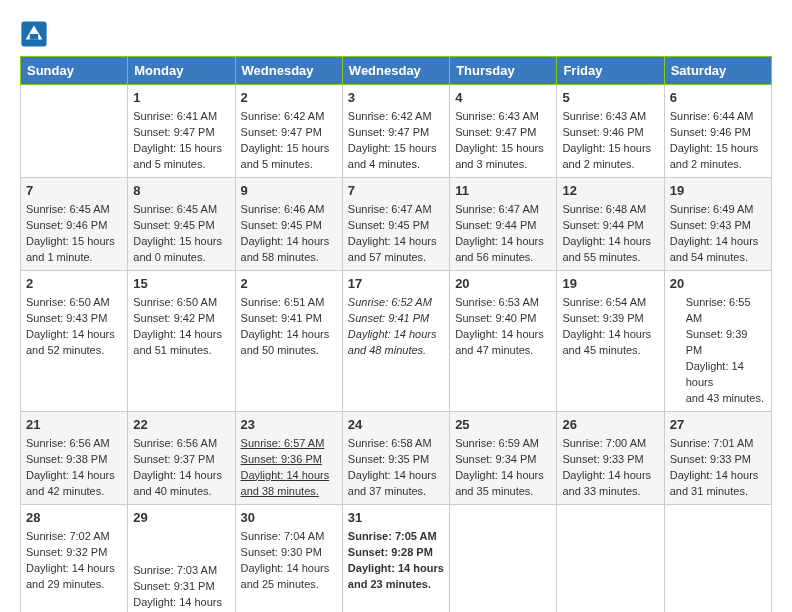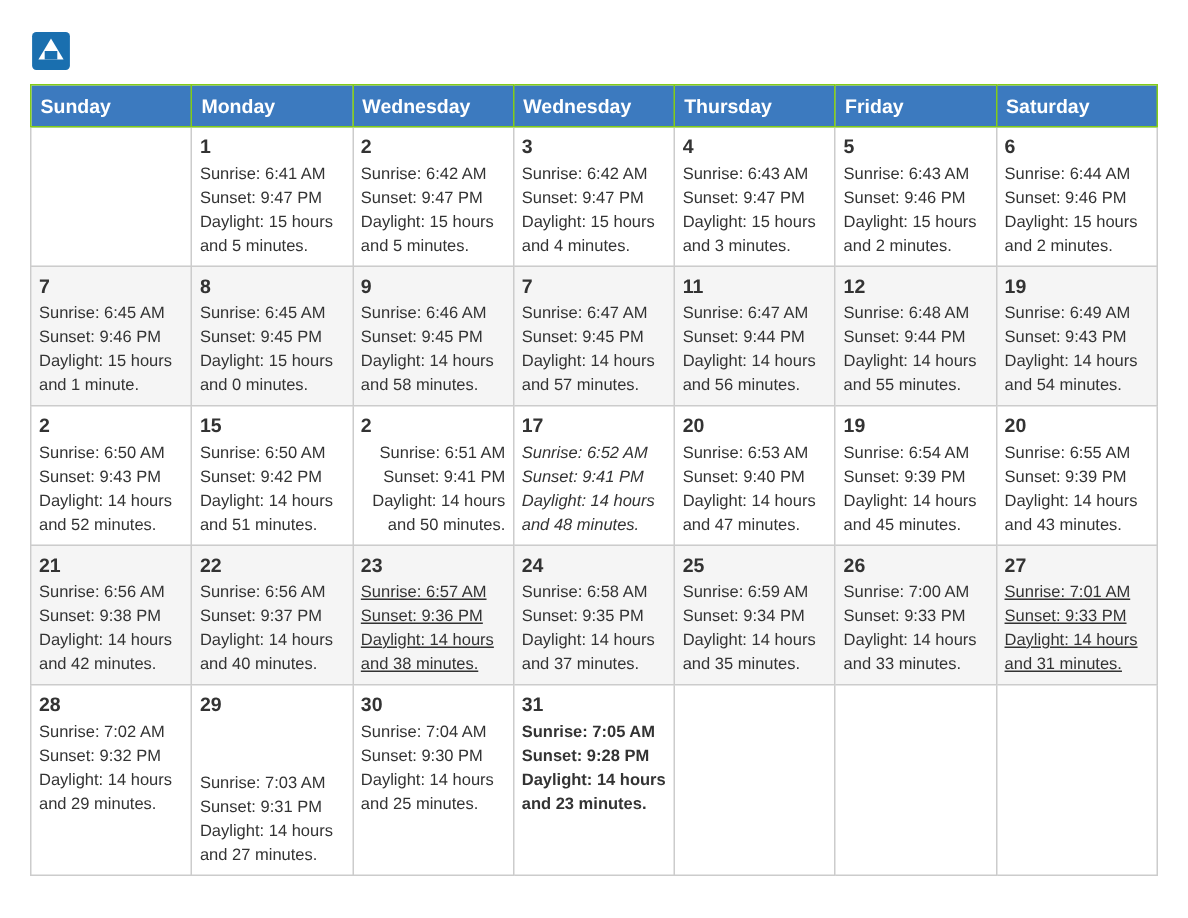--- a/index.html
+++ b/index.html
@@ -229,21 +229,21 @@
         </td>
         <td>
           <span class="day-num">15</span>
           <div class="cell-content" style="white-space: pre-line;">Sunrise: 6:50 AM
 Sunset: 9:42 PM
 Daylight: 14 hours
 and 51 minutes.</div>
         </td>
         <td>
           <span class="day-num">2</span>
-          <div class="cell-content" style="white-space: pre-line; text-align: right;">Sunrise: 6:51 AM
+          <div class="cell-content" style="white-space: pre-line;">Sunrise: 6:51 AM
 Sunset: 9:41 PM
 Daylight: 14 hours
 and 50 minutes.</div>
         </td>
         <td>
           <span class="day-num">17</span>
           <div class="cell-content" style="white-space: pre-line; font-style: italic;">Sunrise: 6:52 AM
 Sunset: 9:41 PM
 Daylight: 14 hours
 and 48 minutes.</div>
@@ -257,21 +257,21 @@
         </td>
         <td>
           <span class="day-num">19</span>
           <div class="cell-content" style="white-space: pre-line;">Sunrise: 6:54 AM
 Sunset: 9:39 PM
 Daylight: 14 hours
 and 45 minutes.</div>
         </td>
         <td>
           <span class="day-num">20</span>
-          <div class="cell-content" style="white-space: pre-line;">Sunrise: 6:55 AM
+          <div class="cell-content" style="white-space: pre-line; margin-left: 16px;">Sunrise: 6:55 AM
 Sunset: 9:39 PM
 Daylight: 14 hours
 and 43 minutes.</div>
         </td>
       </tr>
       <tr>
         <td>
           <span class="day-num">21</span>
           <div class="cell-content" style="white-space: pre-line;">Sunrise: 6:56 AM
 Sunset: 9:38 PM
@@ -308,21 +308,21 @@
         </td>
         <td>
           <span class="day-num">26</span>
           <div class="cell-content" style="white-space: pre-line;">Sunrise: 7:00 AM
 Sunset: 9:33 PM
 Daylight: 14 hours
 and 33 minutes.</div>
         </td>
         <td>
           <span class="day-num">27</span>
-          <div class="cell-content" style="white-space: pre-line; text-decoration: underline;">Sunrise: 7:01 AM
+          <div class="cell-content" style="white-space: pre-line;">Sunrise: 7:01 AM
 Sunset: 9:33 PM
 Daylight: 14 hours
 and 31 minutes.</div>
         </td>
       </tr>
       <tr>
         <td>
           <span class="day-num">28</span>
           <div class="cell-content" style="white-space: pre-line;">Sunrise: 7:02 AM
 Sunset: 9:32 PM

